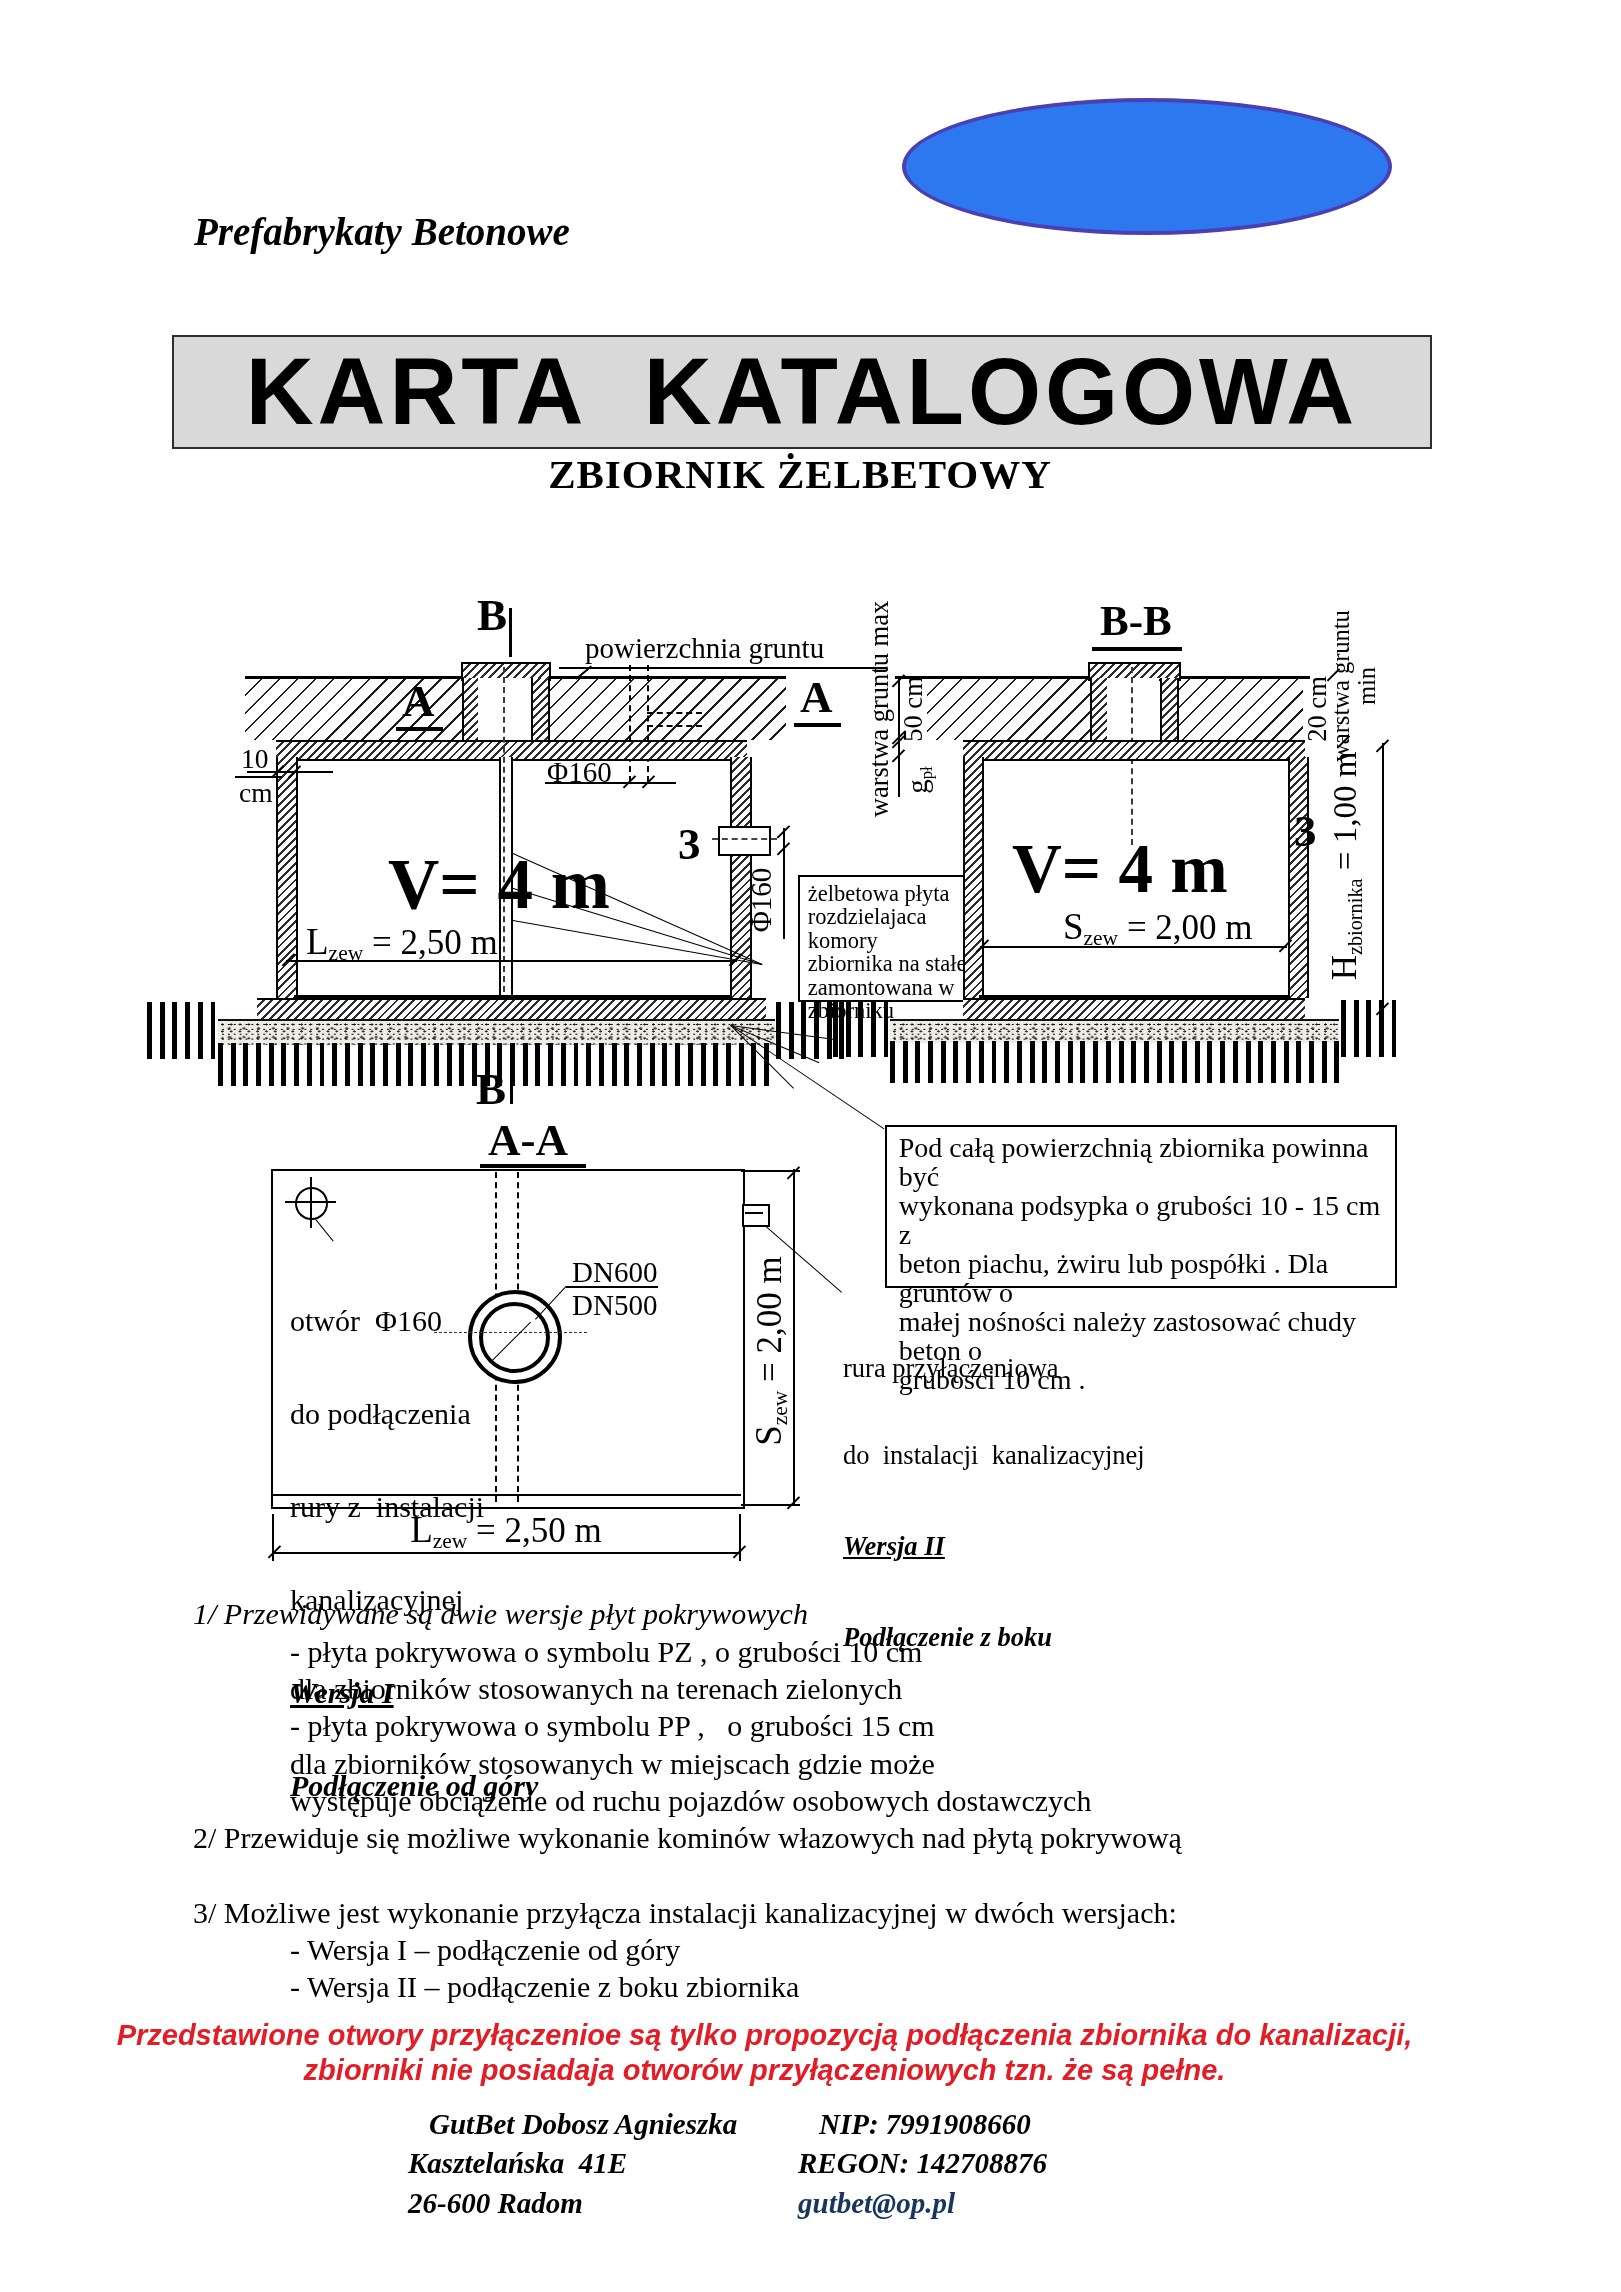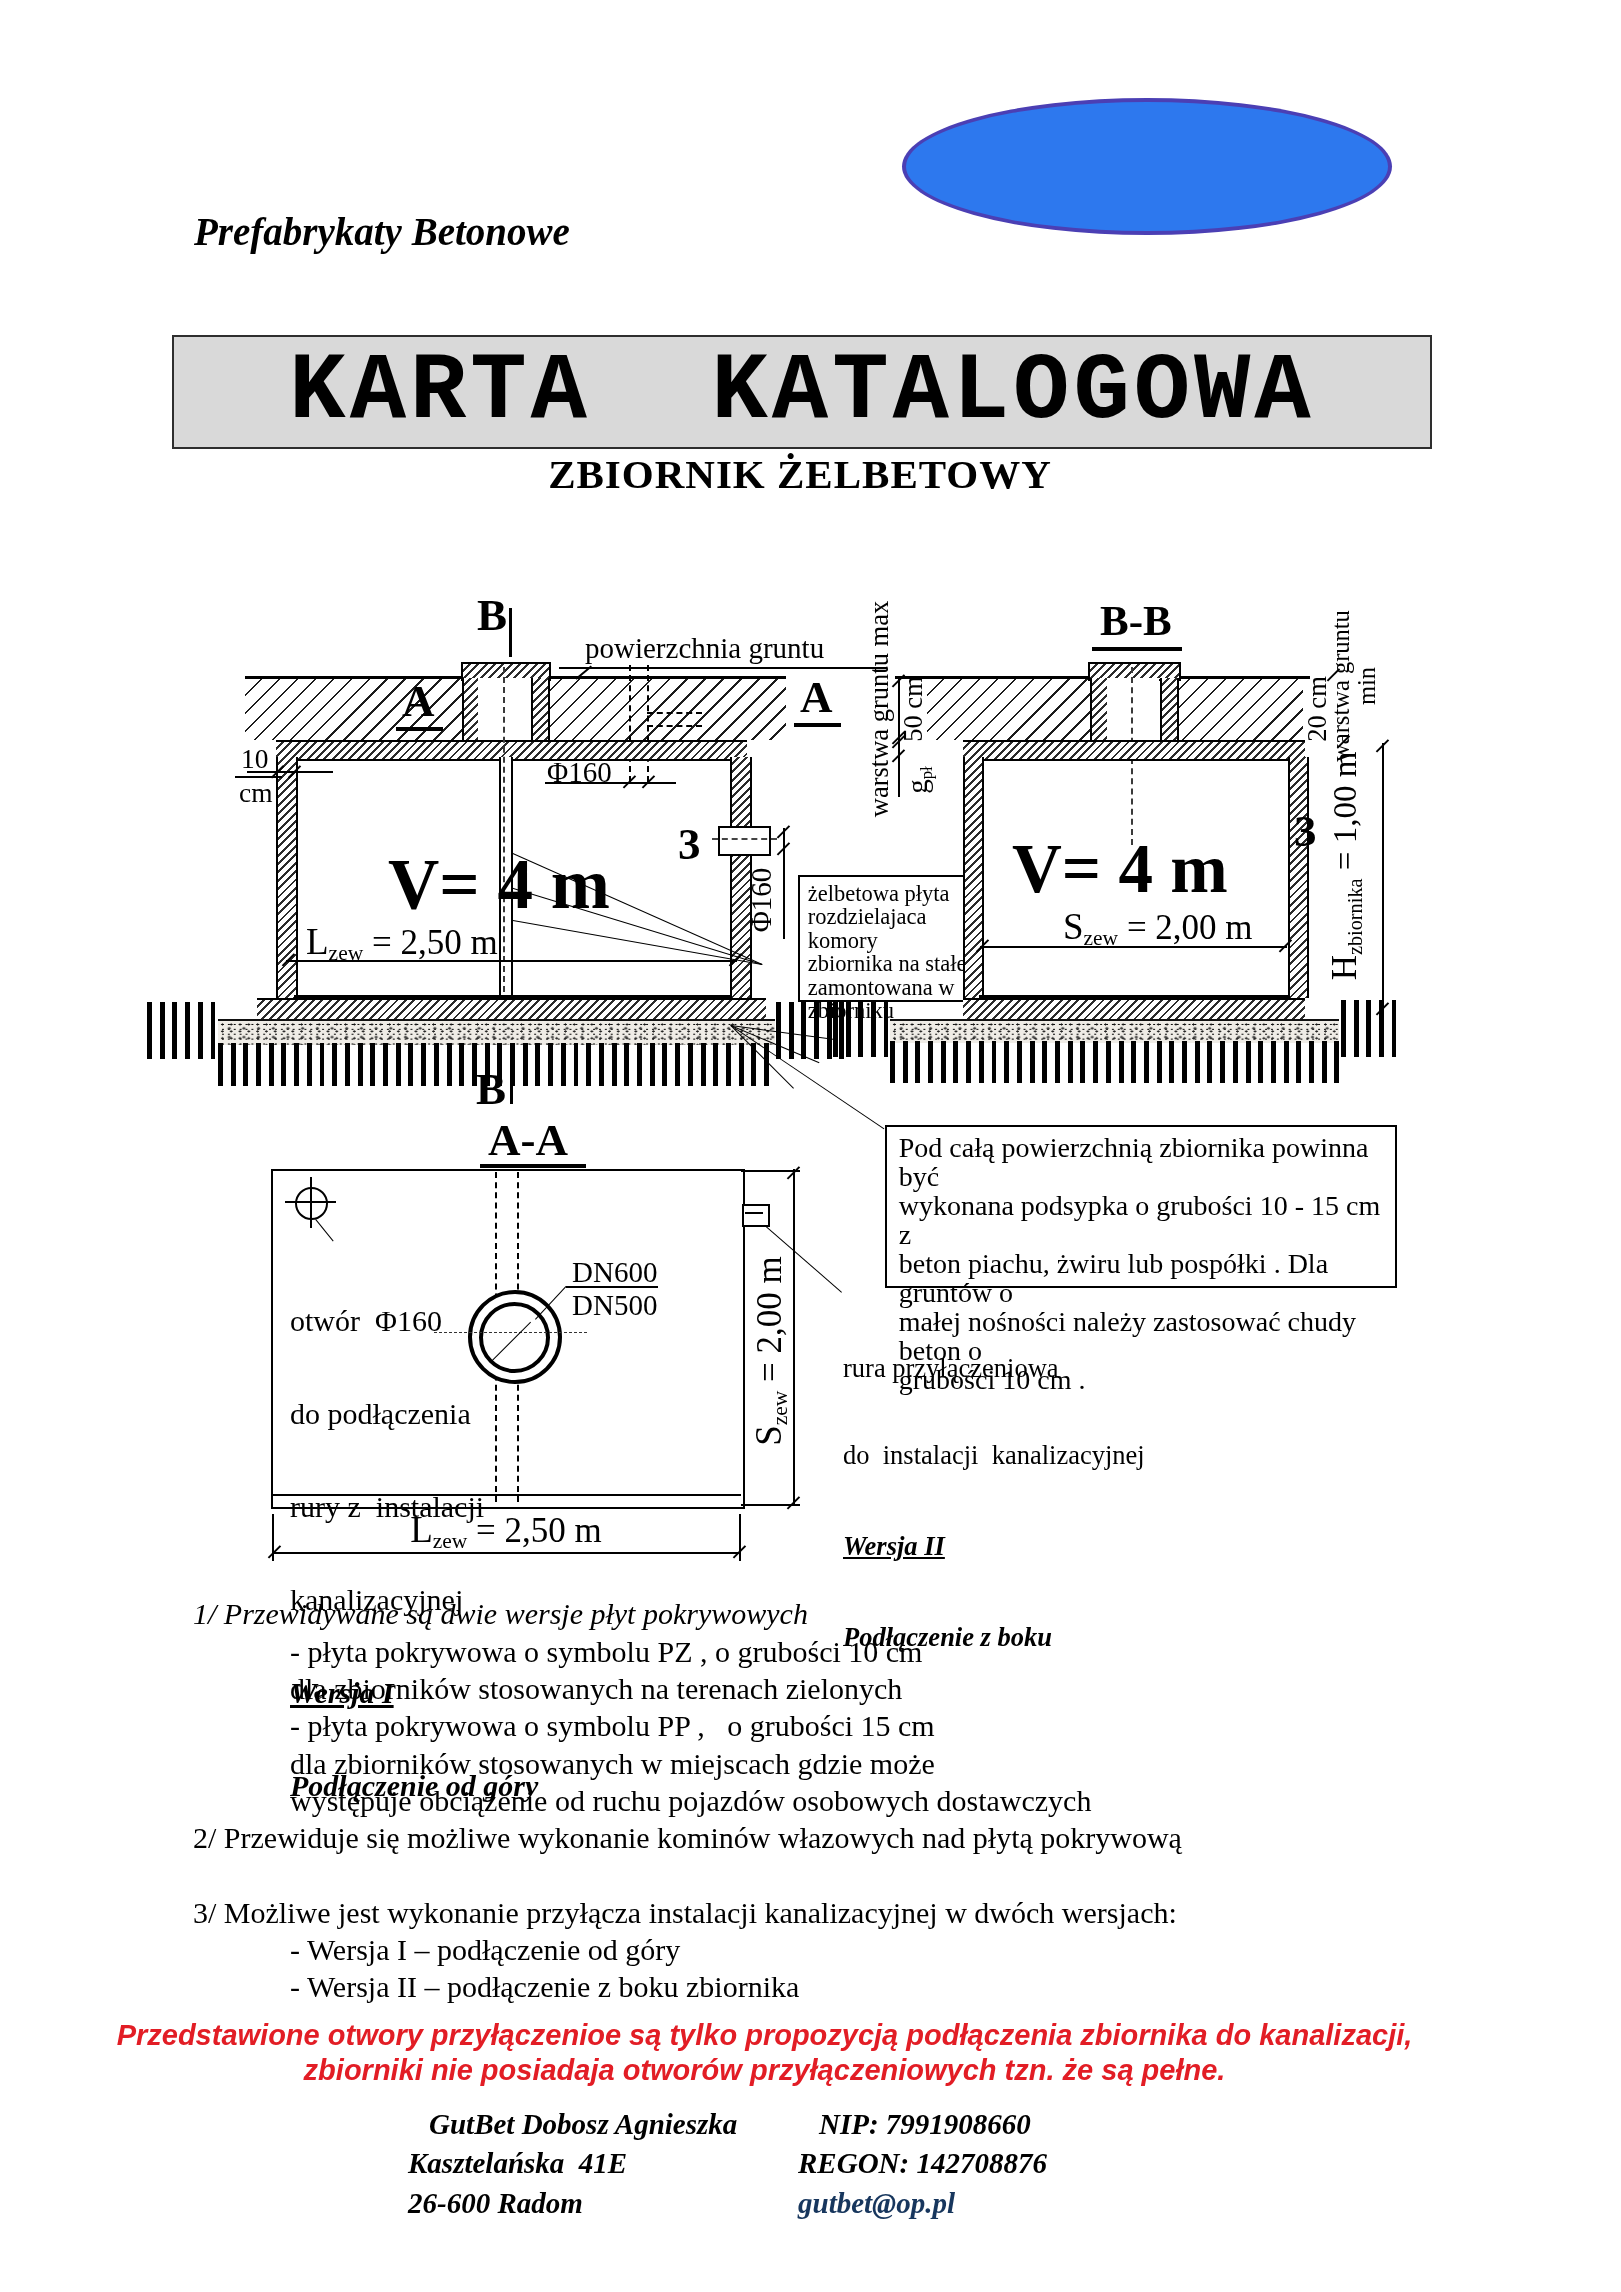--- a/index.html
+++ b/index.html
@@ -22,21 +22,21 @@
   .box{position:absolute;border:2.9px solid #000;background:#fff;}
   .rotc{position:absolute;transform:translate(-50%,-50%) rotate(-90deg);white-space:nowrap;}
   .sub{font-size:.58em;vertical-align:-.3em;}
   .sup3{position:absolute;font-weight:bold;}
   .bold{font-weight:bold;}
   .bi{font-weight:bold;font-style:italic;}
   .big-label{font-weight:bold;font-size:45px;}
   .dimtxt{font-size:35px;}
   .banner{position:absolute;left:172px;top:335px;width:1256px;height:110px;background:#d9d9d9;
           border:2px solid #2e2e2e;display:flex;align-items:center;justify-content:center;
-          font-family:Liberation Mono, monospace;font-weight:bold;font-size:94px;letter-spacing:3.9px;white-space:pre;}
+          font-family:Liberation Sans, sans-serif;font-weight:bold;font-size:94px;letter-spacing:3.9px;white-space:pre;}
   .warn{position:absolute;left:98px;width:1333px;text-align:center;color:#e21d25;
         font-family:"Liberation Sans",sans-serif;font-weight:bold;font-style:italic;font-size:29px;white-space:pre;}
   .note-line{font-size:30px;}
   .logo{position:absolute;left:902px;top:98px;width:490px;height:137px;}
   .logo .e1{position:absolute;inset:0;border-radius:50%;background:#4b3fb4;}
   .logo .e2{position:absolute;inset:3.9px;border-radius:50%;background:#2d78ee;}
   .logo .e3{position:absolute;inset:13.7px 19.6px;border-radius:50%;border:4.9px solid #41dff4;background:#1d3cd1;
             display:flex;align-items:center;justify-content:center;}
   .logo .txt{font-family:"Liberation Serif",serif;font-style:italic;font-weight:bold;font-size:65px;color:#f0ec35;
              text-shadow:2px 0 0 #c9ecfb,-2px 0 0 #c9ecfb,0 2px 0 #c9ecfb,0 -2px 0 #c9ecfb,2px 2px 0 #c9ecfb,-2px -2px 0 #c9ecfb,2px -2px 0 #c9ecfb,-2px 2px 0 #c9ecfb;}

